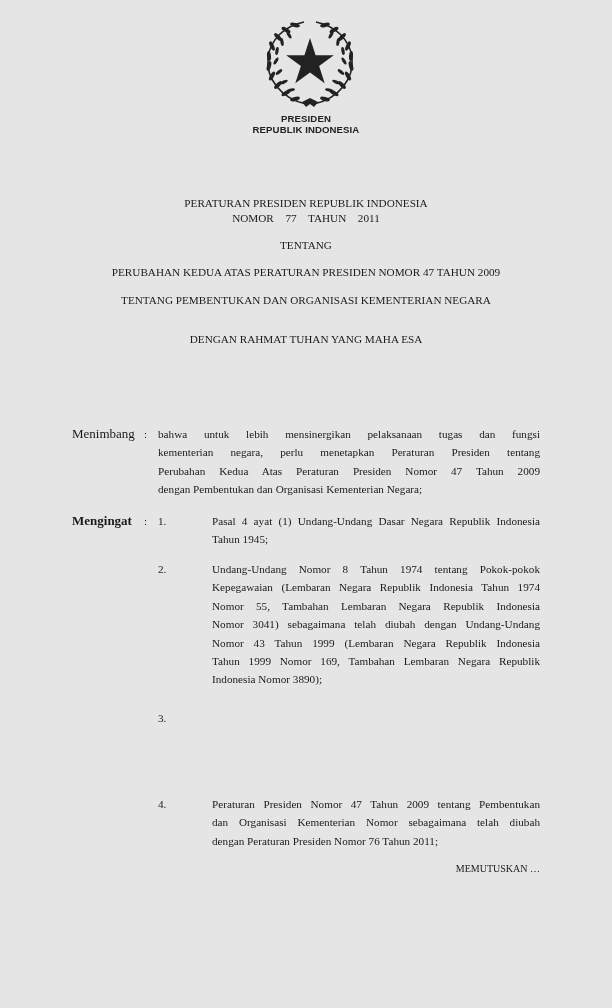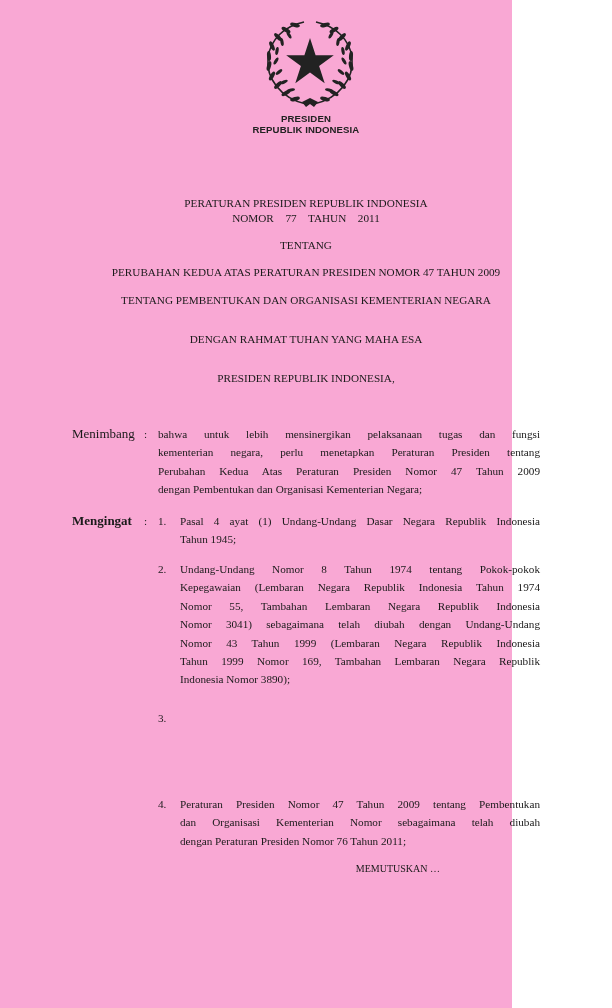--- a/index.html
+++ b/index.html
@@ -11,23 +11,23 @@
       width: 612px;
       height: 1008px;
       position: relative;
       overflow: hidden;
       font-family: "Liberation Serif", "DejaVu Serif", serif;
       color: #1a1a1a;
     }
     .page {
       position: absolute;
       left: 0; top: 0;
-      width: 512px;
+      width: 612px;
       height: 1008px;
-      background: #f9a8d4;
+      background: #e5e5e5;
     }
     
     .emblem {
       position: absolute;
       left: 260px;
       top: 18px;
       width: 100px;
       height: 92px;
     }
     .emblem svg { display: block; }
@@ -106,20 +106,21 @@
       width: 360px;
       font-size: 11.2px;
       line-height: 18.4px;
     }
     .item .ln {
       display: block;
       text-align: justify;
       text-align-last: justify;
       height: 18.4px;
       white-space: nowrap;
+      margin-left: 32px;
     }
     .item .ln.last { text-align-last: left; }
 
     .continue {
       position: absolute;
       right: 72px;
       top: 862px;
       font-size: 10px;
       line-height: 14px;
     }
@@ -185,21 +186,20 @@
   </div>
   <div class="emblem-caption cap1">PRESIDEN</div>
   <div class="emblem-caption cap2">REPUBLIK INDONESIA</div>
 
   <div class="center h1">PERATURAN PRESIDEN REPUBLIK INDONESIA</div>
   <div class="center h2" style="white-space:pre">NOMOR  77  TAHUN  2011</div>
   <div class="center h3">TENTANG</div>
   <div class="center h4">PERUBAHAN KEDUA ATAS PERATURAN PRESIDEN NOMOR 47 TAHUN 2009</div>
   <div class="center h5">TENTANG PEMBENTUKAN DAN ORGANISASI KEMENTERIAN NEGARA</div>
   <div class="center h6">DENGAN RAHMAT TUHAN YANG MAHA ESA</div>
-  <div class="center h7">PRESIDEN REPUBLIK INDONESIA,</div>
 
   <div class="label" style="top:427px;">Menimbang</div>
   <div class="colon" style="left:144px; top:427px;">:</div>
   <div class="para" style="top:425px;">
     <span class="ln">bahwa untuk lebih mensinergikan pelaksanaan tugas dan fungsi</span>
     <span class="ln">kementerian negara, perlu menetapkan Peraturan Presiden tentang</span>
     <span class="ln">Perubahan Kedua Atas Peraturan Presiden Nomor 47 Tahun 2009</span>
     <span class="ln last">dengan Pembentukan dan Organisasi Kementerian Negara;</span>
   </div>
 

